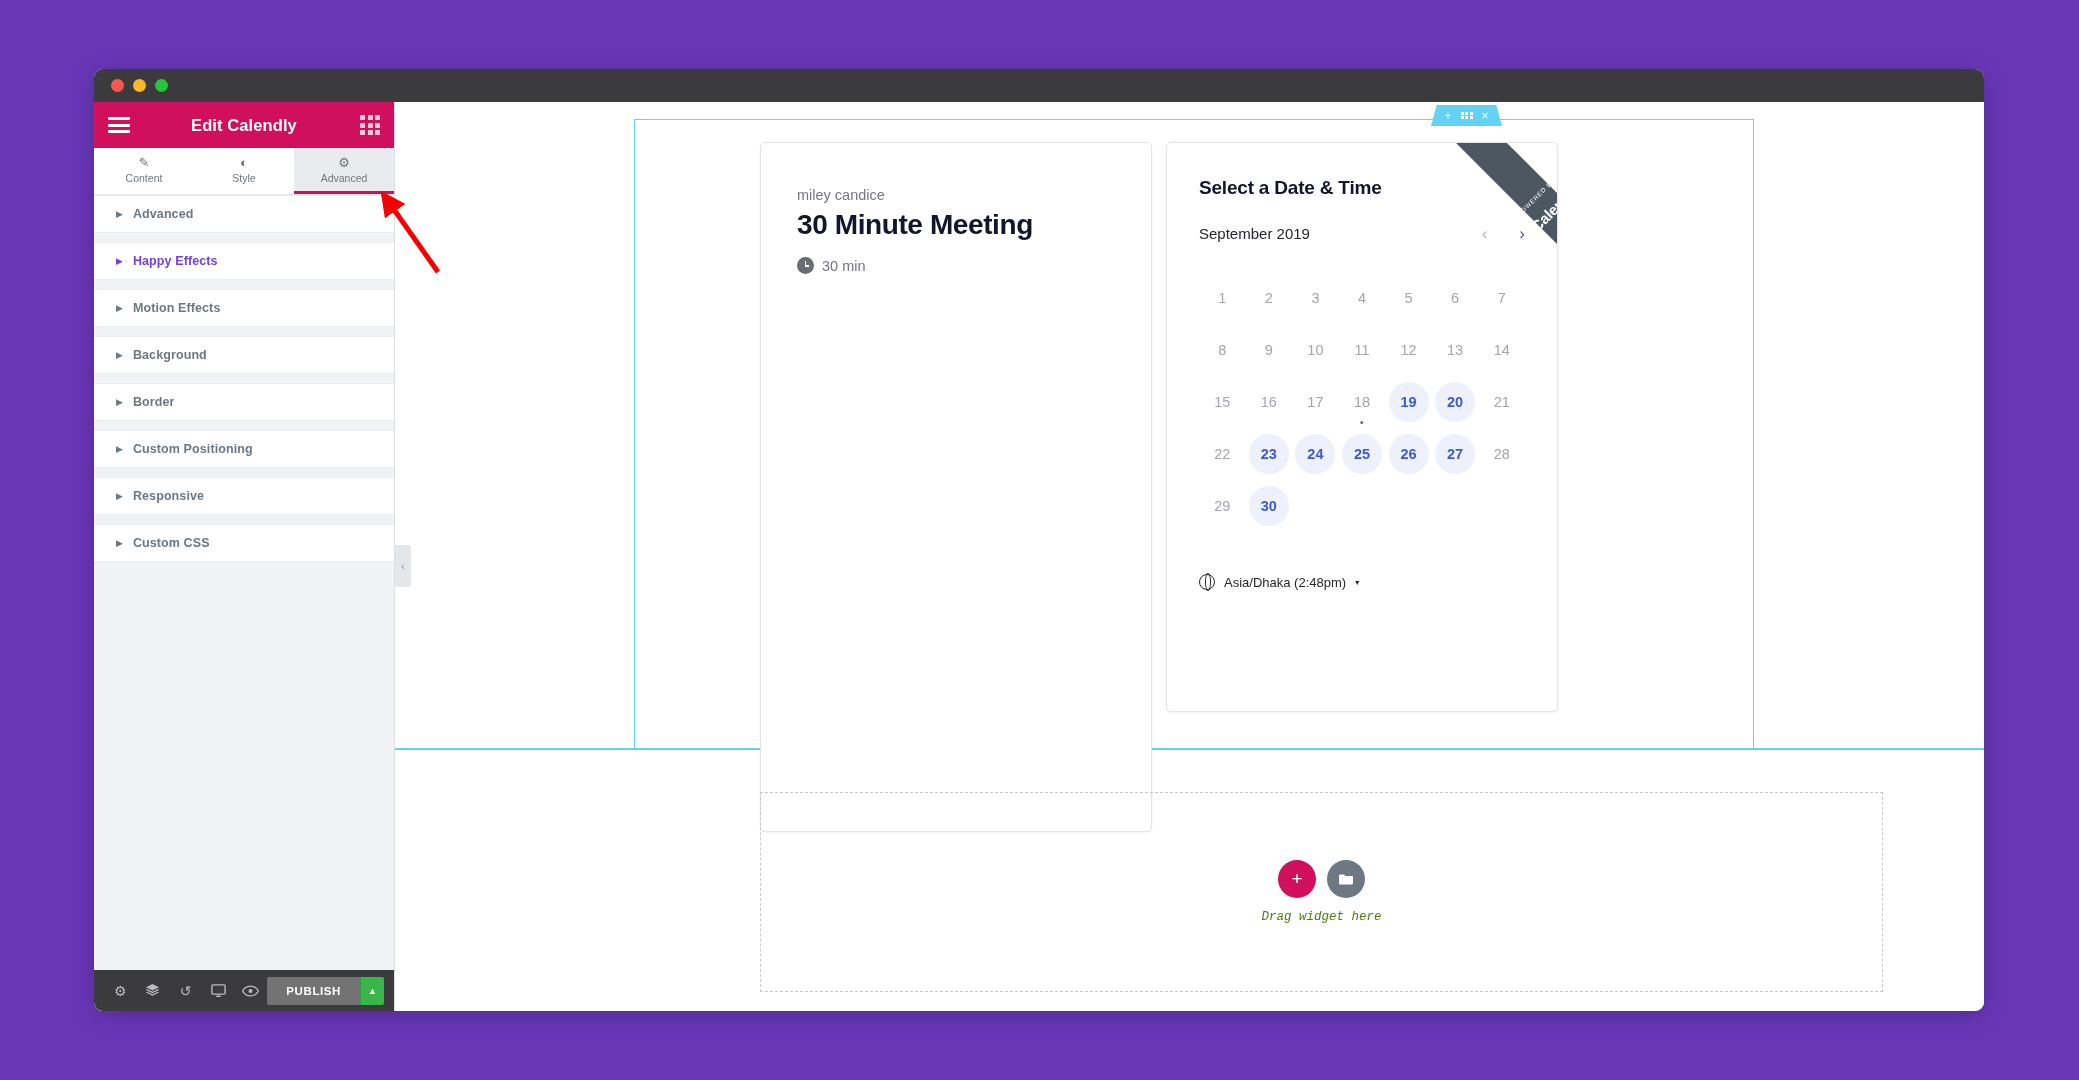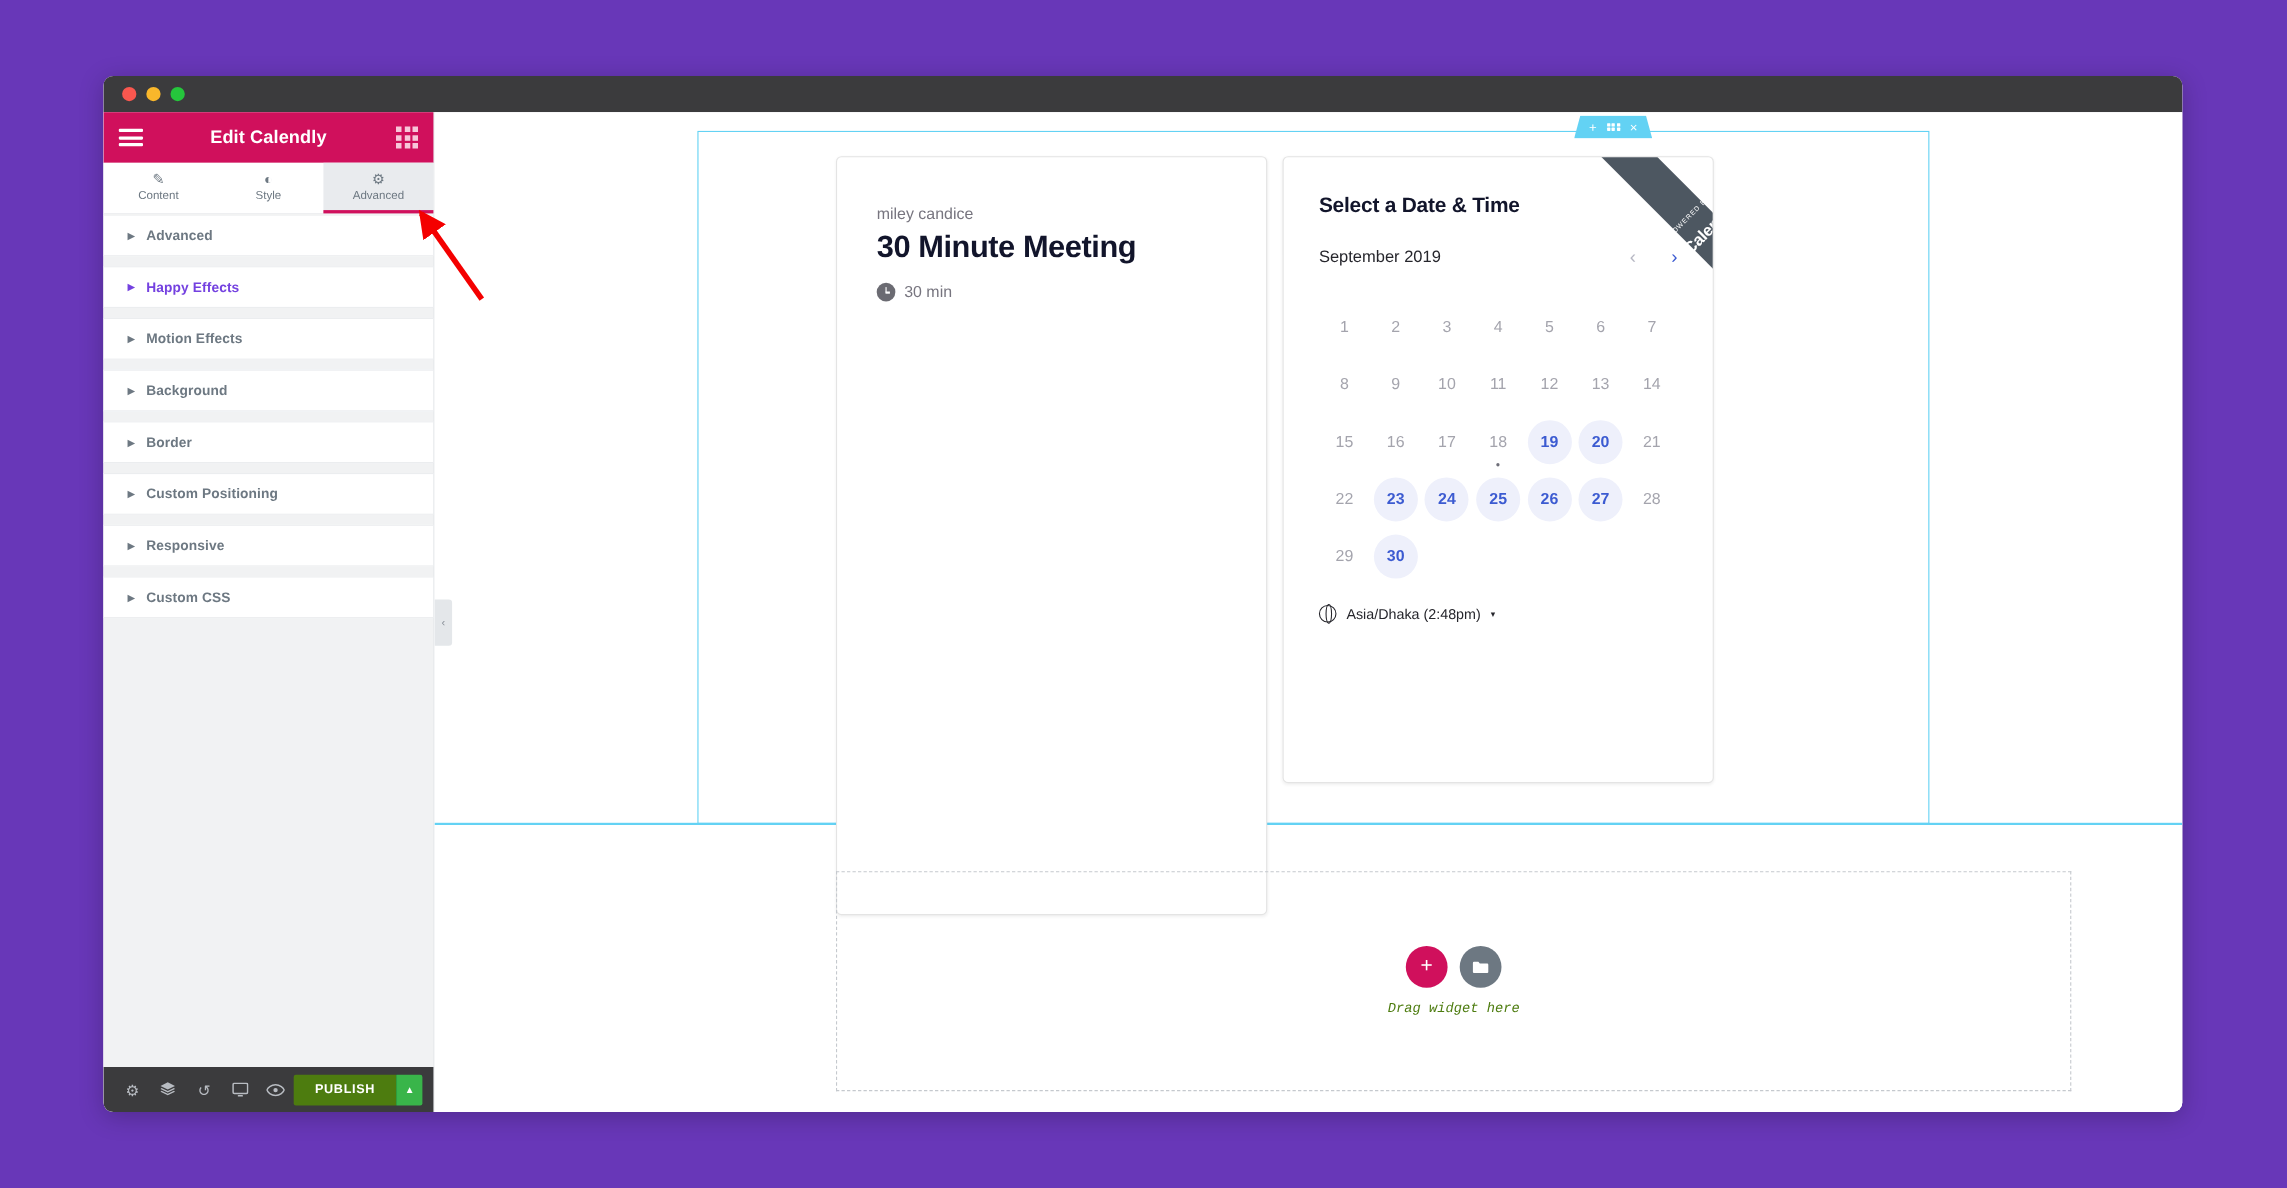--- a/index.html
+++ b/index.html
@@ -112,21 +112,21 @@
     padding: 0 10px; gap: 0;
     flex: 0 0 auto;
   }
   .foot-btn {
     width: 37px; height: 41px;
     display: flex; align-items: center; justify-content: center;
     color: #b8bcc2; font-size: 14px; cursor: pointer;
   }
   .publish-wrap { margin-left: auto; display: flex; height: 28px; }
   .publish-btn {
-    background: #4d7c0f; color: #fff;
+    background: #737373; color: #fff;
     font-size: 11.5px; font-weight: bold; letter-spacing: .6px;
     padding: 0 19px; display: flex; align-items: center;
     border-radius: 2px 0 0 2px; cursor: pointer;
   }
   .publish-caret {
     background: #39b54a; color: #fff;
     width: 24px; display: flex; align-items: center; justify-content: center;
     border-left: 1px solid #2f9c3e; font-size: 9px;
     border-radius: 0 2px 2px 0; cursor: pointer;
   }
@@ -252,21 +252,21 @@
   .dnum.avail {
     background: #eef0fb; color: #3c5bd1; font-weight: bold; cursor: pointer;
   }
   .today-dot {
     position: absolute; bottom: 4px; left: 50%;
     transform: translateX(-50%);
     width: 3.5px; height: 3.5px; border-radius: 50%; background: #6e6e78;
   }
   .tz-row {
     display: flex; align-items: center; gap: 9px;
-    margin-top: 18px;
+    margin-top: 42px;
   }
   .globe {
     width: 16px; height: 16px; border-radius: 50%;
     border: 1.6px solid #26262c; position: relative; flex: 0 0 auto;
   }
   .globe::before {
     content: ""; position: absolute; left: 5.2px; top: -1.6px;
     width: 3.4px; height: 16px; border: 1.6px solid #26262c;
     border-radius: 50%;
   }

